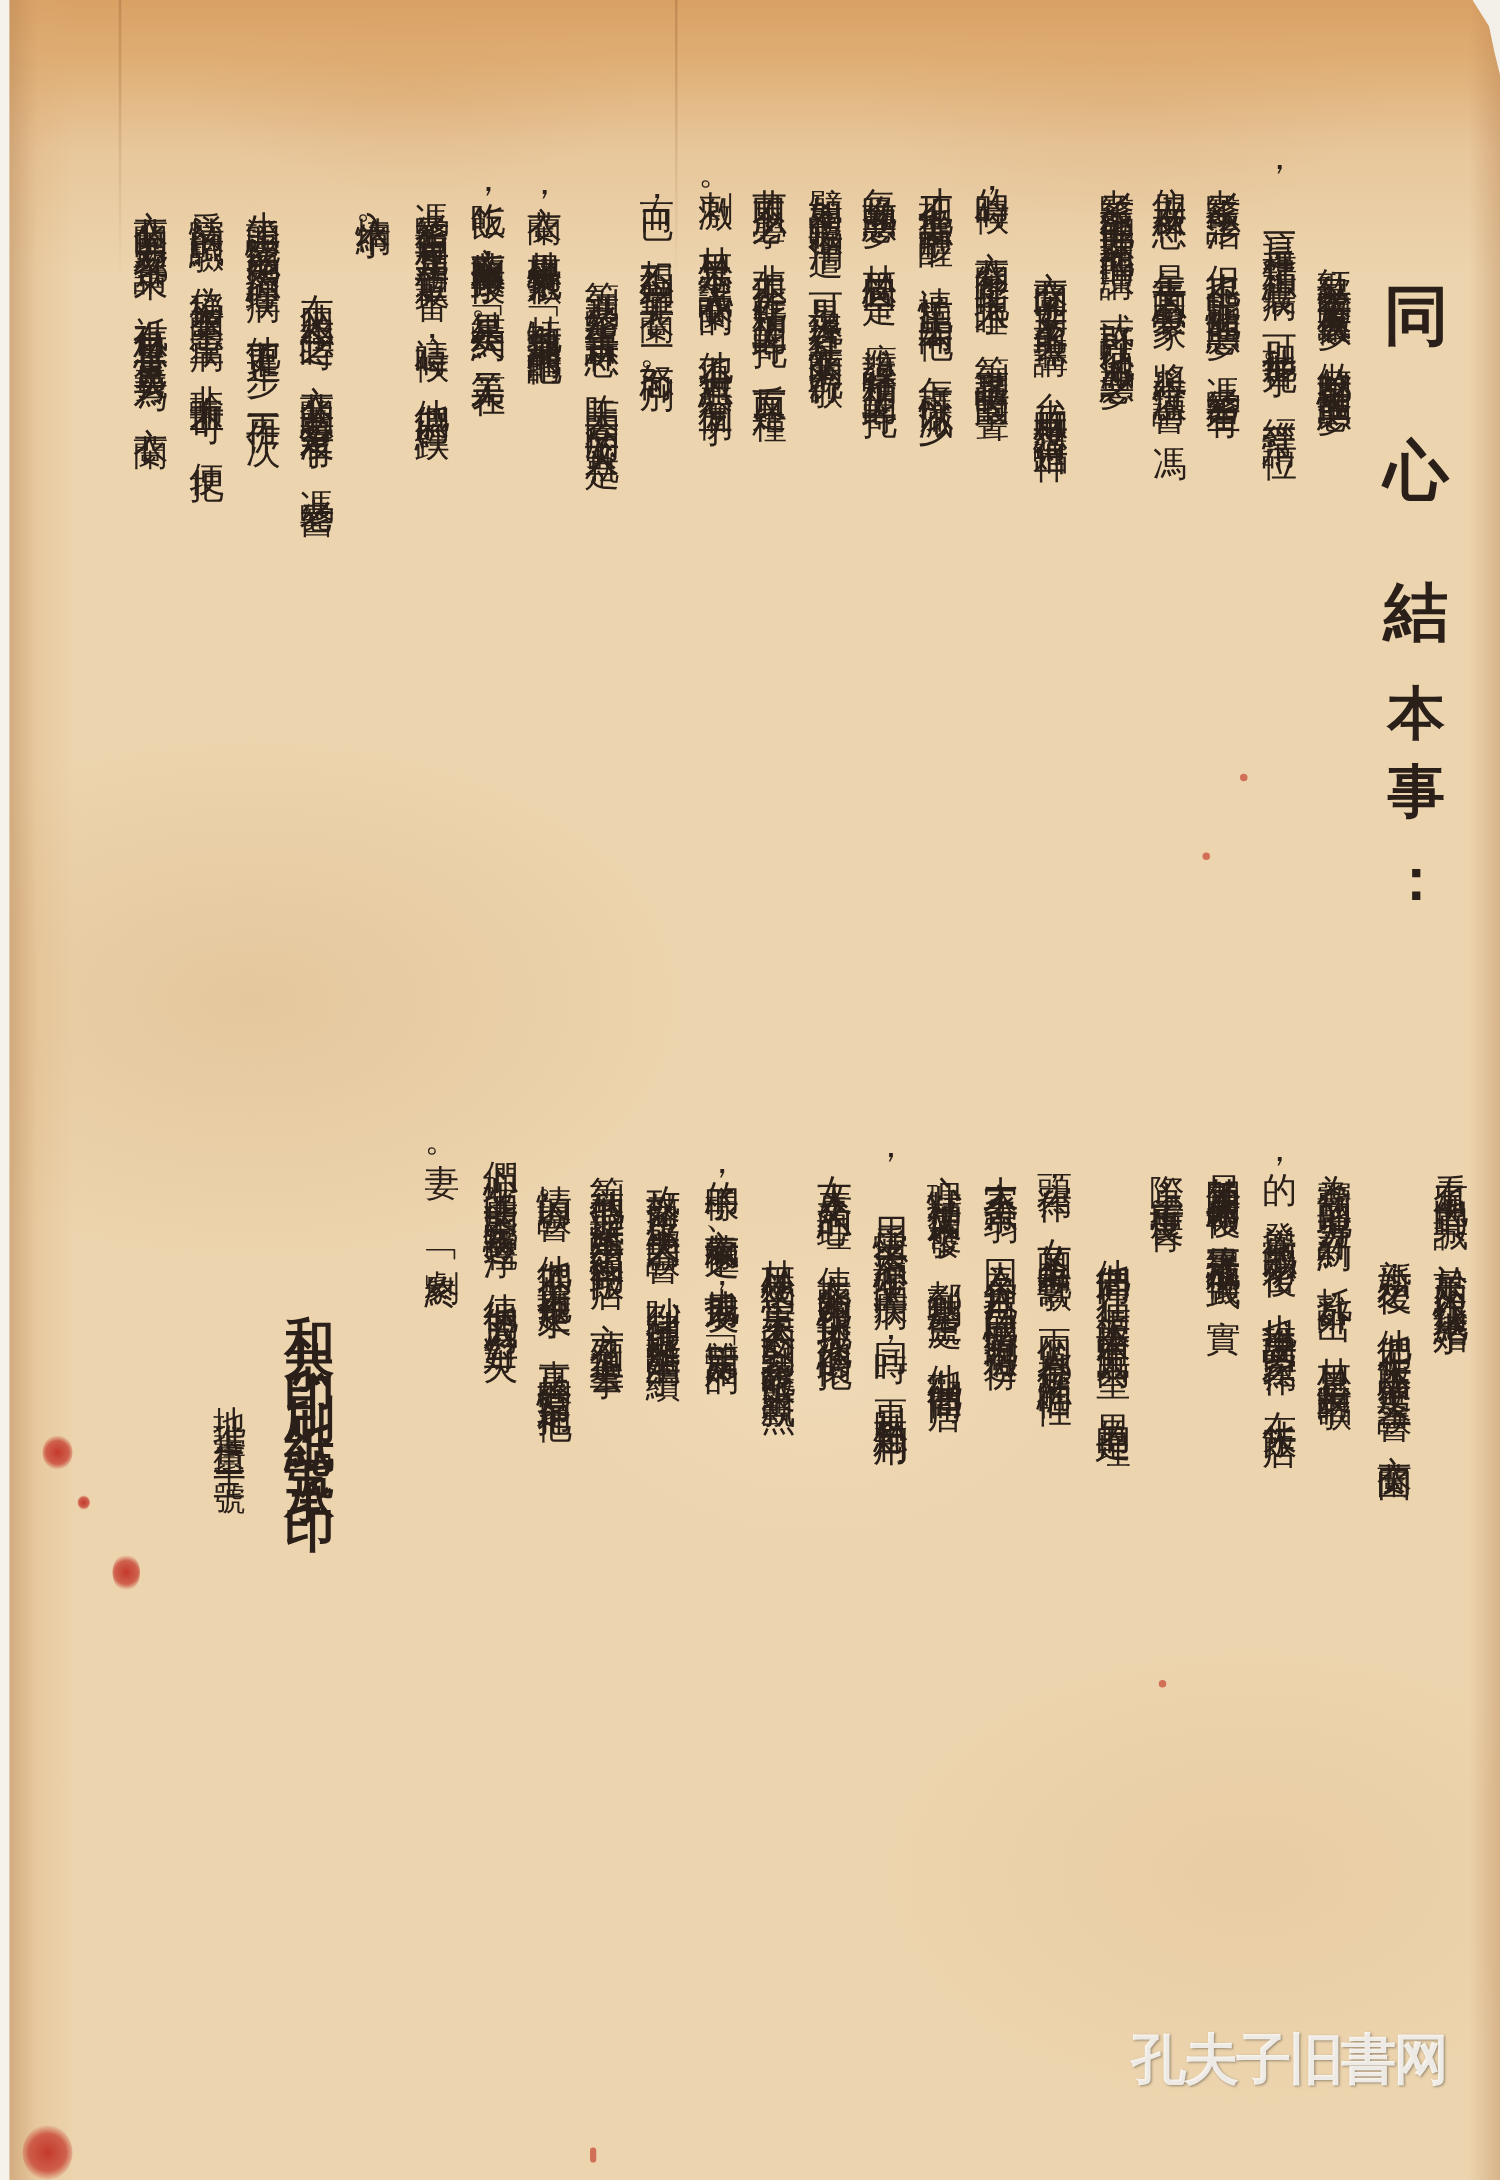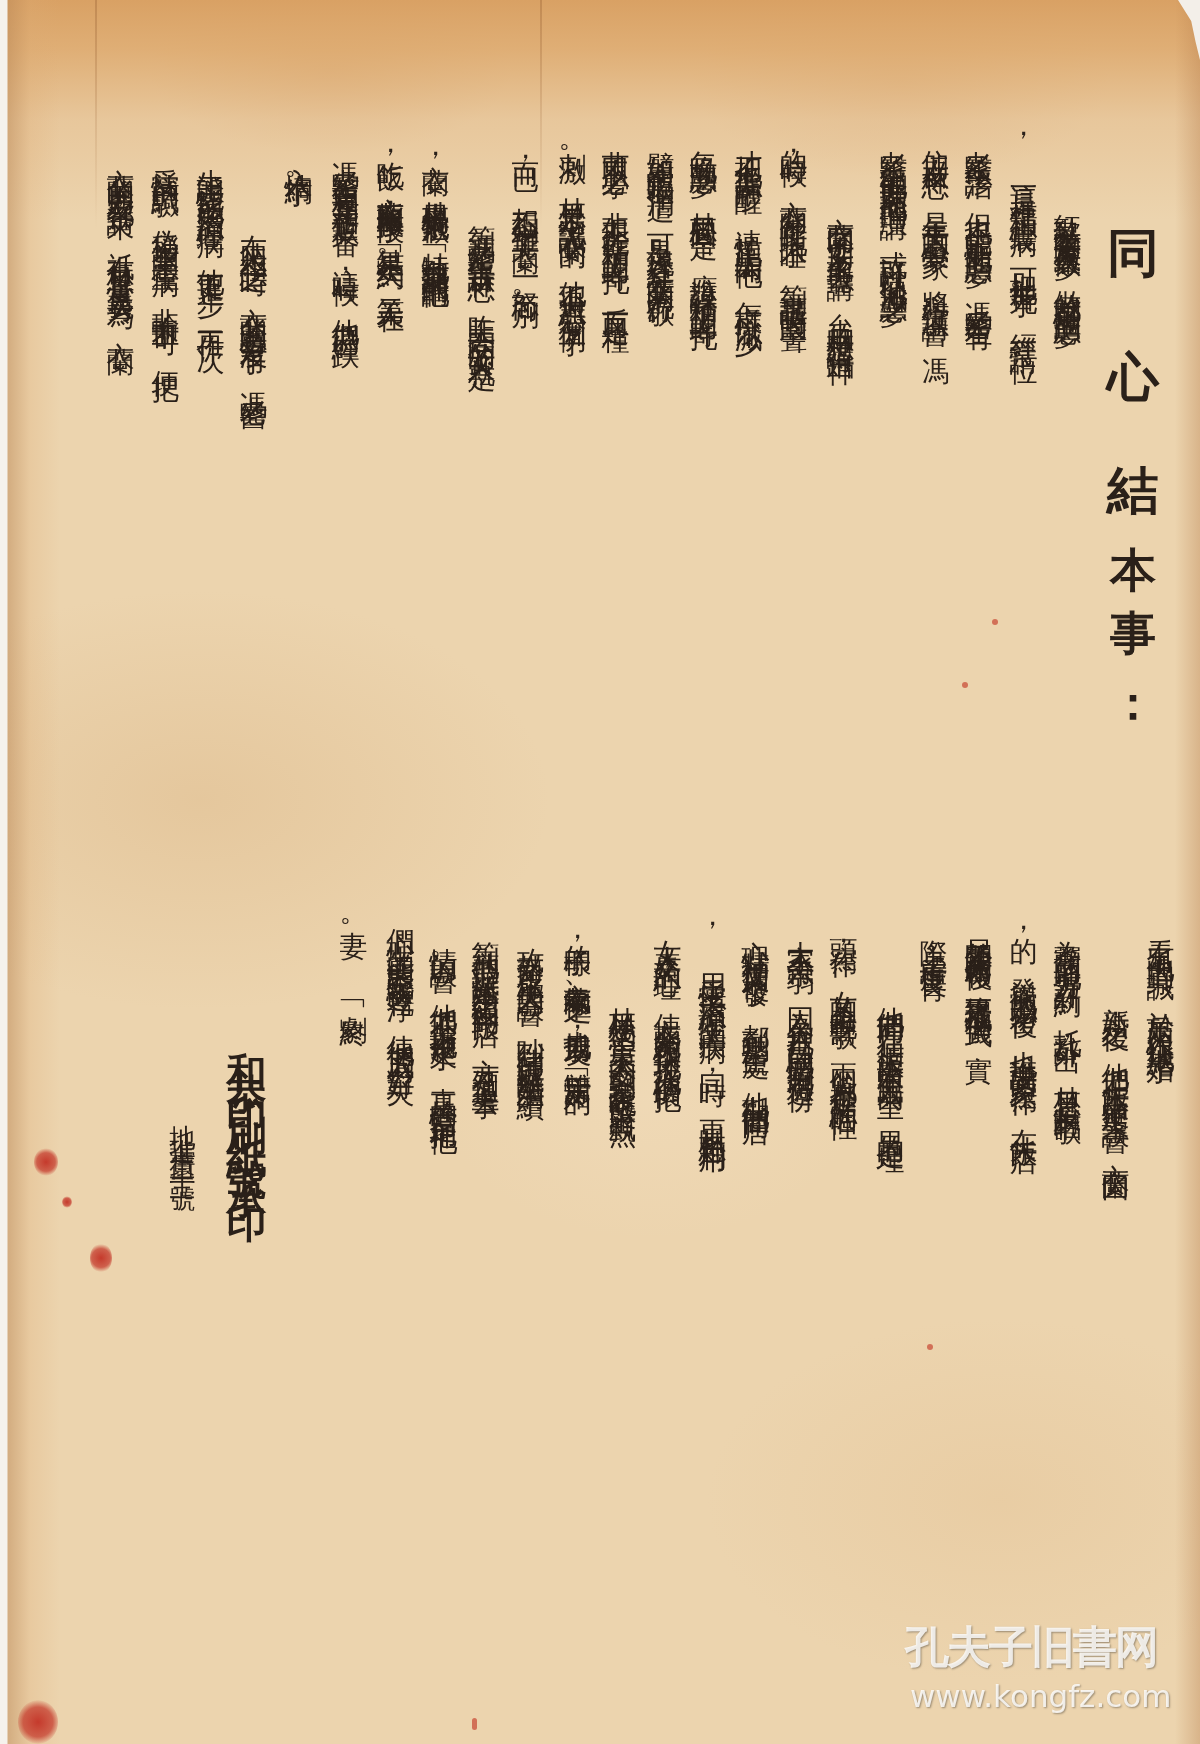--- a/index.html
+++ b/index.html
@@ -131,14 +131,13 @@
   <div class="stain" style="left:34px;top:1148px;width:24px;height:28px;"></div>
   <div class="stain" style="left:90px;top:1243px;width:22px;height:30px;"></div>
   <div class="stain" style="left:18px;top:1700px;width:40px;height:44px;"></div>
   <div class="stain" style="left:62px;top:1196px;width:10px;height:12px;"></div>
   <div class="speck" style="left:992px;top:619px;"></div>
   <div class="speck" style="left:962px;top:682px;"></div>
   <div class="speck" style="left:927px;top:1344px;"></div>
   <div class="speck" style="left:472px;top:1718px;width:5px;height:12px;border-radius:3px;"></div>
 
   <div class="wm-name">孔夫子旧書网</div>
-  <div class="wm-url">www.kongfz.com</div>
 </div>
 
 </body></html>

